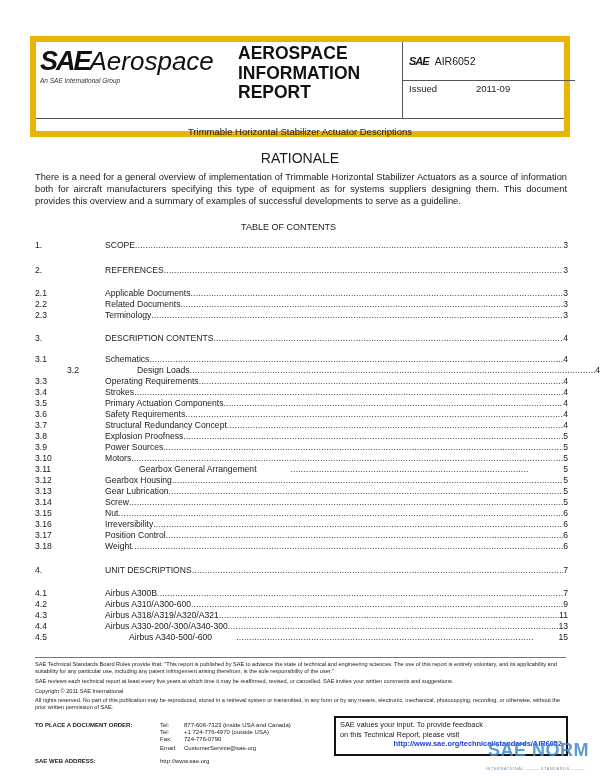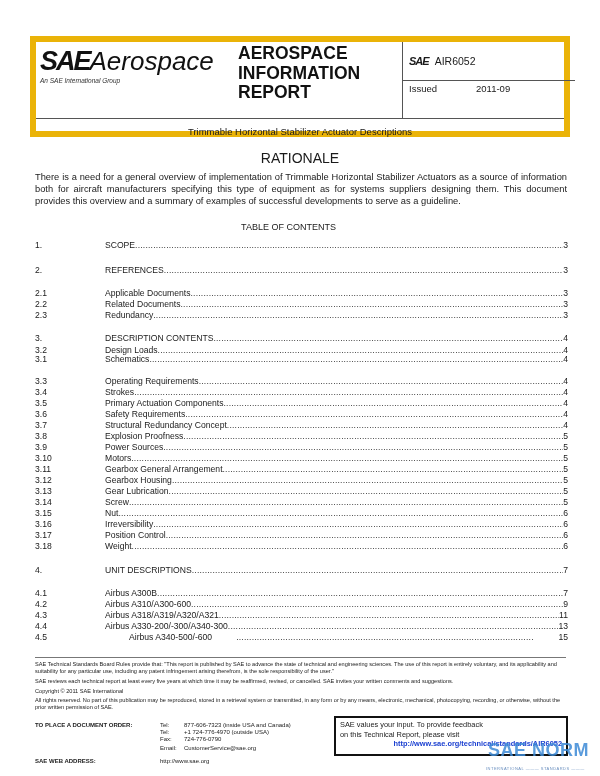--- a/index.html
+++ b/index.html
@@ -103,37 +103,37 @@
       <span class="toc-page">3</span>
     </div>
     <div class="toc-row" style="top: 299px; align-items: flex-end;">
       <span class="toc-num">2.2</span>
       <span class="toc-label">Related Documents</span>
       <span class="toc-dots"></span>
       <span class="toc-page">3</span>
     </div>
     <div class="toc-row" style="top: 310px;">
       <span class="toc-num">2.3</span>
-      <span class="toc-label">Redundancy</span>
+      <span class="toc-label">Terminology</span>
       <span class="toc-dots"></span>
       <span class="toc-page">3</span>
     </div>
     <div class="toc-row" style="top: 333px;">
       <span class="toc-num">3.</span>
       <span class="toc-label">DESCRIPTION CONTENTS</span>
       <span class="toc-dots"></span>
       <span class="toc-page">4</span>
     </div>
     <div class="toc-row" style="top: 354px;">
       <span class="toc-num">3.1</span>
       <span class="toc-label">Schematics</span>
       <span class="toc-dots"></span>
       <span class="toc-page">4</span>
     </div>
-    <div class="toc-row" style="top: 345px;">
+    <div class="toc-row" style="top: 365px; margin-left: 32px;">
       <span class="toc-num">3.2</span>
       <span class="toc-label">Design Loads</span>
       <span class="toc-dots"></span>
       <span class="toc-page">4</span>
     </div>
     <div class="toc-row" style="top: 376px;">
       <span class="toc-num">3.3</span>
       <span class="toc-label">Operating Requirements</span>
       <span class="toc-dots"></span>
       <span class="toc-page">4</span>
@@ -173,21 +173,21 @@
       <span class="toc-label">Power Sources</span>
       <span class="toc-dots"></span>
       <span class="toc-page">5</span>
     </div>
     <div class="toc-row" style="top: 453px;">
       <span class="toc-num">3.10</span>
       <span class="toc-label">Motors</span>
       <span class="toc-dots"></span>
       <span class="toc-page">5</span>
     </div>
-    <div class="toc-row" style="top: 464px;">
+    <div class="toc-row" style="top: 464px; gap: 34px;">
       <span class="toc-num">3.11</span>
       <span class="toc-label">Gearbox General Arrangement</span>
       <span class="toc-dots"></span>
       <span class="toc-page">5</span>
     </div>
     <div class="toc-row" style="top: 475px;">
       <span class="toc-num">3.12</span>
       <span class="toc-label">Gearbox Housing</span>
       <span class="toc-dots"></span>
       <span class="toc-page">5</span>

